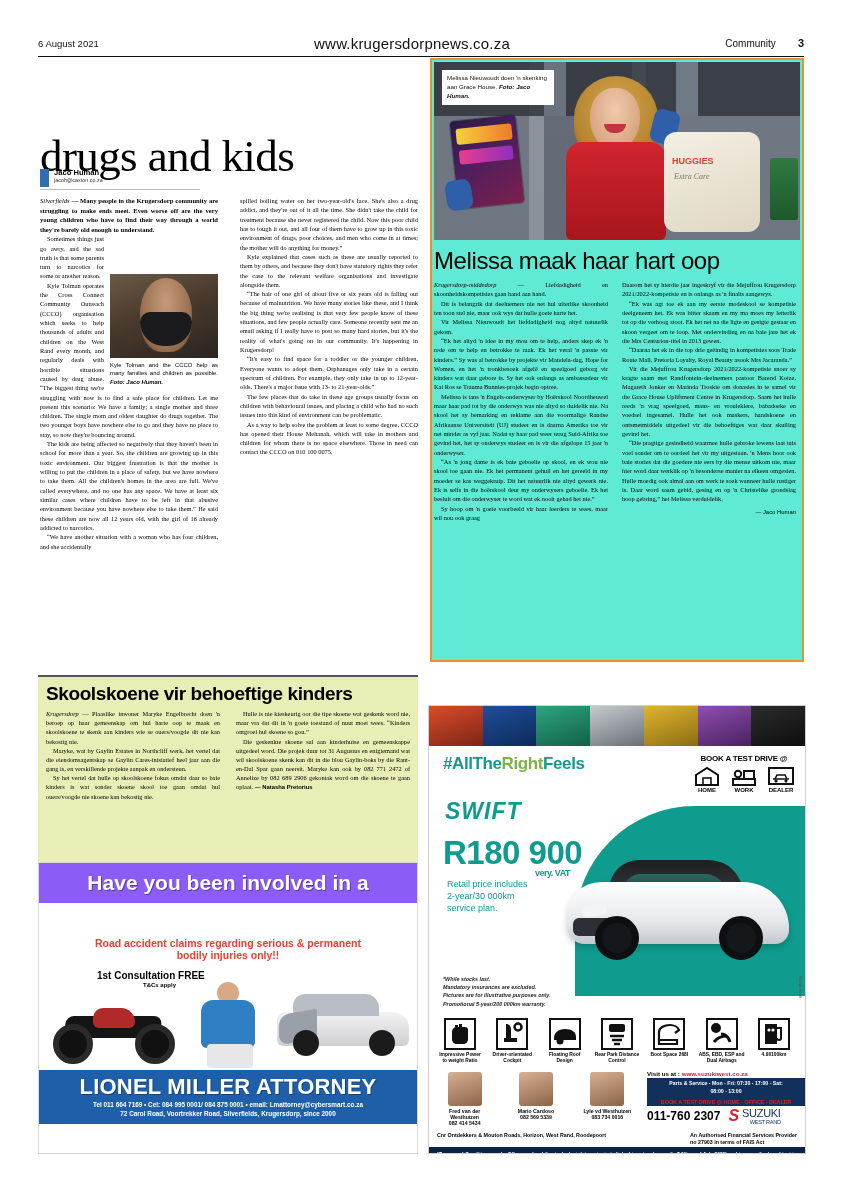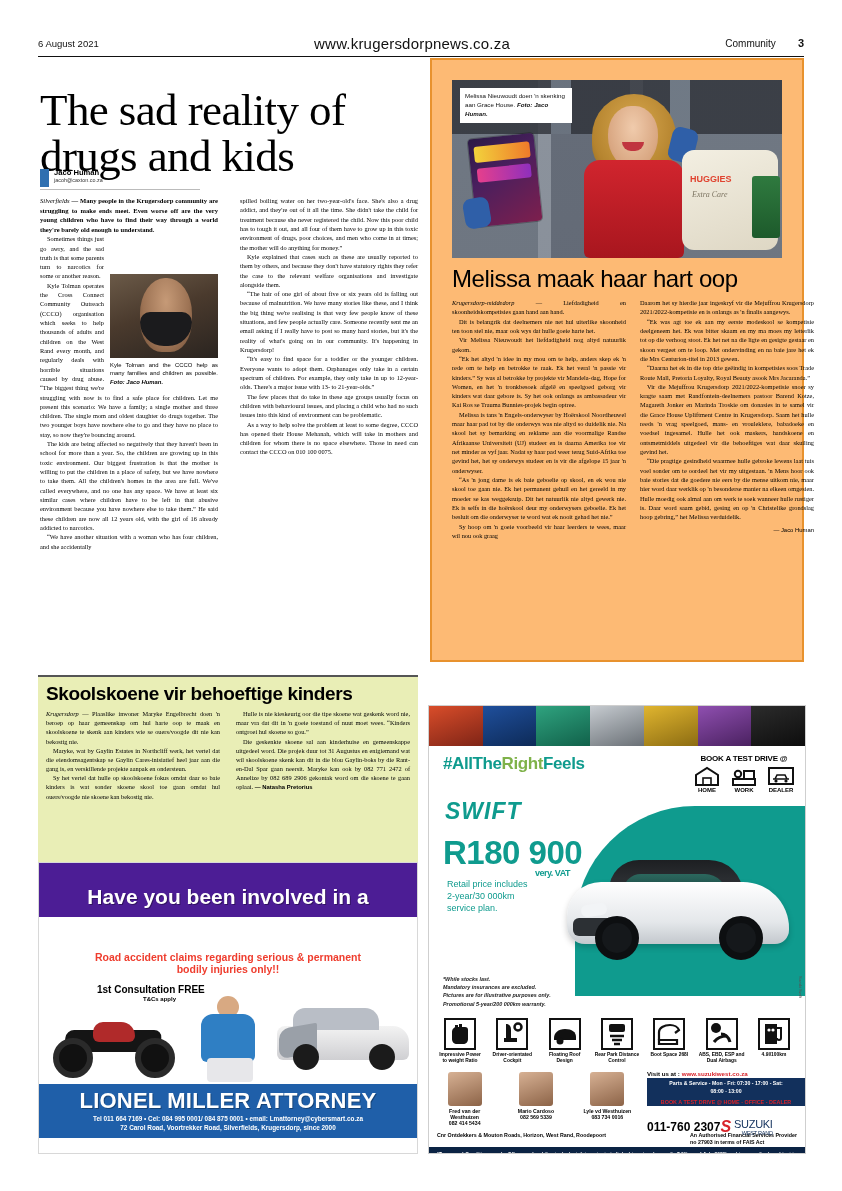--- a/index.html
+++ b/index.html
@@ -70,21 +70,21 @@
   .kyle-img:after{ 
     content:""; position:absolute; left:30px; top:38px; width:52px; height:34px;
     background:#1b1b1d; border-radius:10px 10px 24px 24px;
   }
   .kyle-cap { font-family:"Liberation Sans", sans-serif; font-size:5.9px; line-height:1.4; margin-top:3px; }
   .kyle-cap .it { font-style:italic; font-weight:bold; }
 
   
   .feature-box {
     position:absolute; left:430px; top:58px; width:374px; height:604px;
-    border:2.5px solid #e8922e; background:#fdba74; padding:20px;
+    border:2.5px solid #e8922e; background:#5eead4; padding:2px;
   }
   .feature-photo {
     width:100%; height:178px; position:relative; overflow:hidden;
     background:linear-gradient(180deg,#7f8794 0%, #5d6470 100%);
   }
   .fp-wall { position:absolute; inset:0; background:
      linear-gradient(90deg,#6f7782 0 26%, #8c939d 26% 30%, #646b77 30% 54%, #9aa1aa 54% 58%, #6f7782 58% 100%);
      opacity:.95; }
   .fp-wall2 { position:absolute; left:0; top:0; right:0; height:54px;
      background:linear-gradient(90deg,#2e3138 0 30%, #6b7480 30% 36%, #2e3138 36% 66%, #707a86 66% 72%, #2e3138 72% 100%); opacity:.8;}
@@ -147,23 +147,23 @@
   .scol p.noind { text-indent:0; }
   .scol em { font-style:italic; }
   .scol .credit { font-family:"Liberation Sans",sans-serif; font-weight:bold; font-size:5.9px; }
 
   
   .lionel {
     position:absolute; left:38px; top:862px; width:380px; height:292px;
     background:#fff; border:1px solid #d8d8d8;
   }
   .lionel-hdr {
-    background:#4c1d95; color:#fff; text-align:center;
+    background:#8b5cf6; color:#fff; text-align:center;
     font-family:"Liberation Sans",sans-serif; font-weight:bold;
-    font-size:21px; line-height:1.12; padding:22px 4px 8px 4px;
+    font-size:21px; line-height:1.12; padding:8px 4px 8px 4px;
     text-shadow:1px 1px 0 rgba(0,0,0,.35);
   }
   .lionel-sub {
     color:#ef3d2e; text-align:center; font-family:"Liberation Sans",sans-serif;
     font-weight:bold; font-size:10.5px; line-height:1.2; padding:6px 10px 4px 10px;margin-top:28px;
   }
   .lionel-free {
     font-family:"Liberation Sans",sans-serif; font-weight:bold; font-size:10px;
     margin:4px 0 0 58px;
   }
@@ -249,21 +249,21 @@
   .dealers .pz .ph { width:34px; height:34px; margin:0 auto; background:linear-gradient(160deg,#d7b194,#8c6347); border-radius:3px;}
   .dealers .pz .nm { font-family:"Liberation Sans",sans-serif; font-weight:bold; font-size:5.2px; margin-top:2px; }
   .dealers .pz .tel{ font-family:"Liberation Sans",sans-serif; font-weight:bold; font-size:5.2px; }
   .dealers .info { flex:1; padding-left:4px; }
   .dealers .info .visit { font-family:"Liberation Sans",sans-serif; font-weight:bold; font-size:6.2px; }
   .dealers .info .visit b { color:#d8232a; }
   .dealers .info .hours { background:#12305c; color:#fff; font-family:"Liberation Sans",sans-serif;
      font-weight:bold; font-size:5.2px; text-align:center; padding:2px 2px; line-height:1.5; margin-top:1px;}
   .dealers .info .bk { background:#12305c; color:#d8232a; font-family:"Liberation Sans",sans-serif;
      font-weight:bold; font-size:5.4px; text-align:center; padding:1px; }
-  .dealers .info .row2 { display:flex; align-items:center; gap:0; margin-top:12px;}
+  .dealers .info .row2 { display:flex; align-items:center; gap:8px; margin-top:1px;}
   .dealers .info .phone { font-family:"Liberation Sans",sans-serif; font-weight:bold; font-size:12px; }
   .suz { display:flex; align-items:center; gap:3px; }
   .suz .s { color:#d8232a; font-family:"Liberation Sans",sans-serif; font-weight:bold; font-size:16px; font-style:italic;}
   .suz .t { font-family:"Liberation Sans",sans-serif; font-weight:normal; font-size:11px; color:#12305c; letter-spacing:-.3px;}
   .suz .t small { display:block; font-size:5.6px; text-align:right; }
   .addr-row { display:flex; justify-content:space-between; padding:0 8px; }
   .addr-row div { font-family:"Liberation Sans",sans-serif; font-weight:bold; font-size:5.3px; line-height:1.4;}
   .terms { background:#0b2344; color:#fff; font-family:"Liberation Sans",sans-serif;
      font-weight:bold; font-size:4.9px; line-height:1.5; padding:4px 8px; text-align:justify; }
 
@@ -277,21 +277,21 @@
   <span>6 August 2021</span>
   <span class="url">www.krugersdorpnews.co.za</span>
   <span class="right">
     <span class="section">Community</span>
     <span class="pagenum">3</span>
   </span>
 </div>
 <div class="rule-top"></div>
 
 <h1 class="lead-head">
-  <span>The sad reality of</span><br>
+  <br>
   <span>drugs and kids</span>
 </h1>
 
 <div class="byline">
   <span class="swatch"></span>
   <span class="who">
     <span class="nm">Jaco Human</span>
     <span class="em">jacoh@caxton.co.za</span>
   </span>
 </div>

